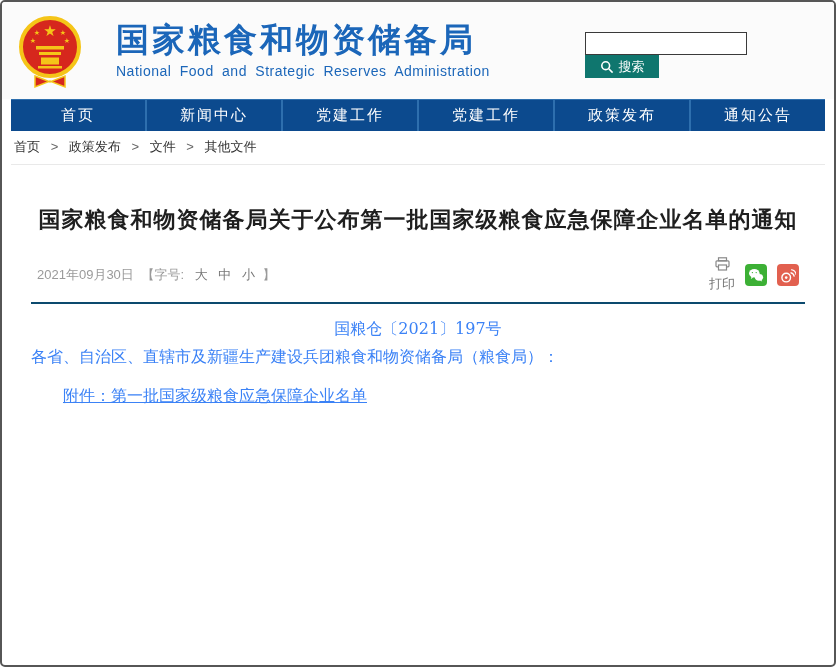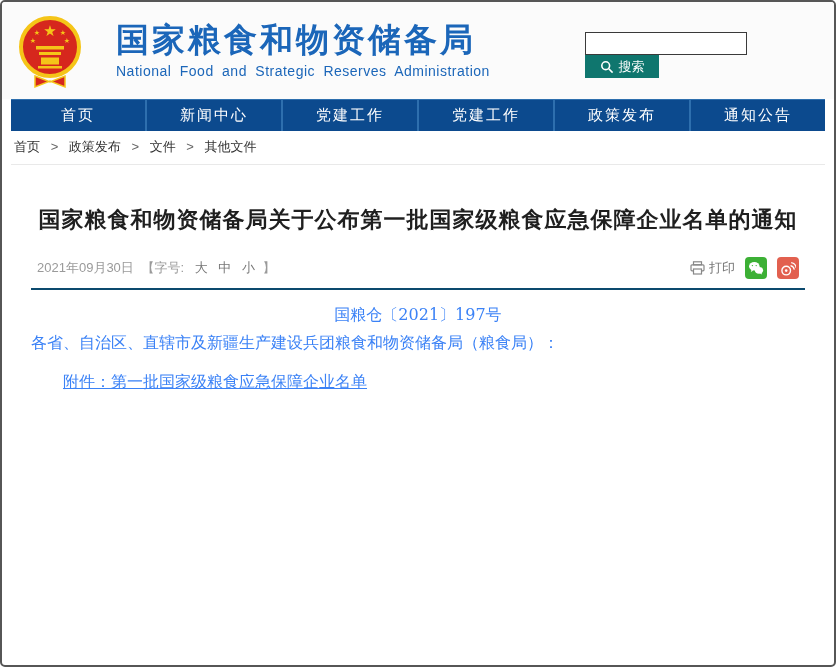--- a/index.html
+++ b/index.html
@@ -34,21 +34,21 @@
 
   
   .article{padding:0 20px;}
   .doc-title{margin-top:40px;text-align:center;font-size:22px;font-weight:bold;color:#1f1f1f;
              letter-spacing:1px;}
   .meta{margin-top:22px;display:flex;justify-content:space-between;align-items:center;
         font-size:13px;color:#9a9a9a;padding:0 6px 9px 6px;border-bottom:2px solid #0c4a6e;}
   .meta-left span{margin-right:4px;}
   .fs-opt{color:#777;cursor:pointer;margin:0 3px;}
   .meta-right{display:flex;align-items:center;gap:10px;}
-  .print{display:flex;align-items:center;gap:4px;color:#777;cursor:pointer;}
+  .print{display:flex;align-items:center;gap:4px;color:#777;cursor:pointer;flex-direction:column;}
   .share{width:22px;height:22px;border-radius:4px;display:flex;align-items:center;
          justify-content:center;cursor:pointer;}
   .share.wechat{background:#3cb035;}
   .share.weibo{background:#e2604f;}
 
   .doc-body{font-family:"DejaVu Serif","Liberation Serif",serif;font-size:16px;color:#3b82f6;
             line-height:26px;}
   .doc-number{text-align:center;margin-top:12px;}
   .addressee{margin-top:2px;}
   .para{text-indent:2em;text-align:justify;margin:10px 0 0 0;}

